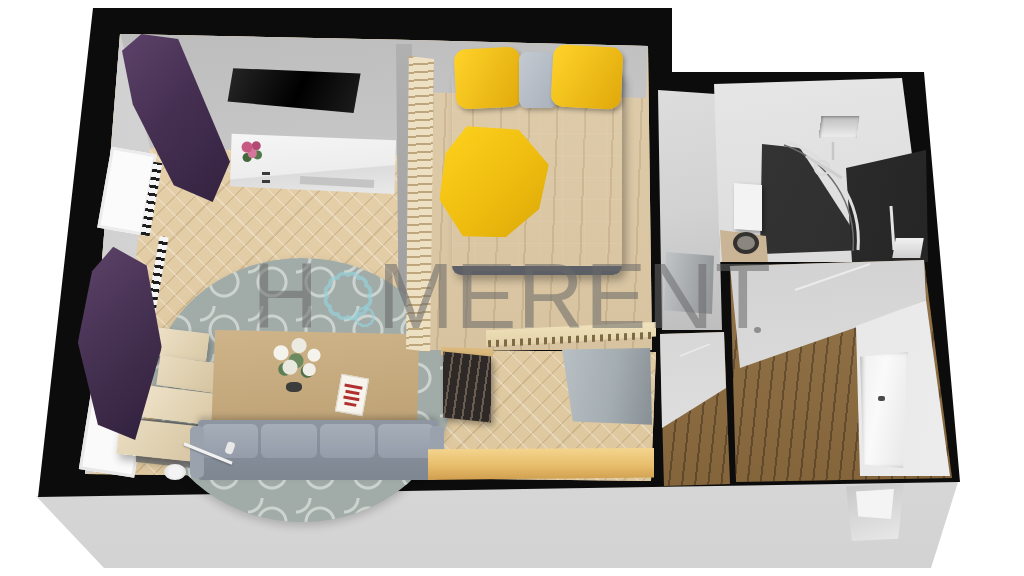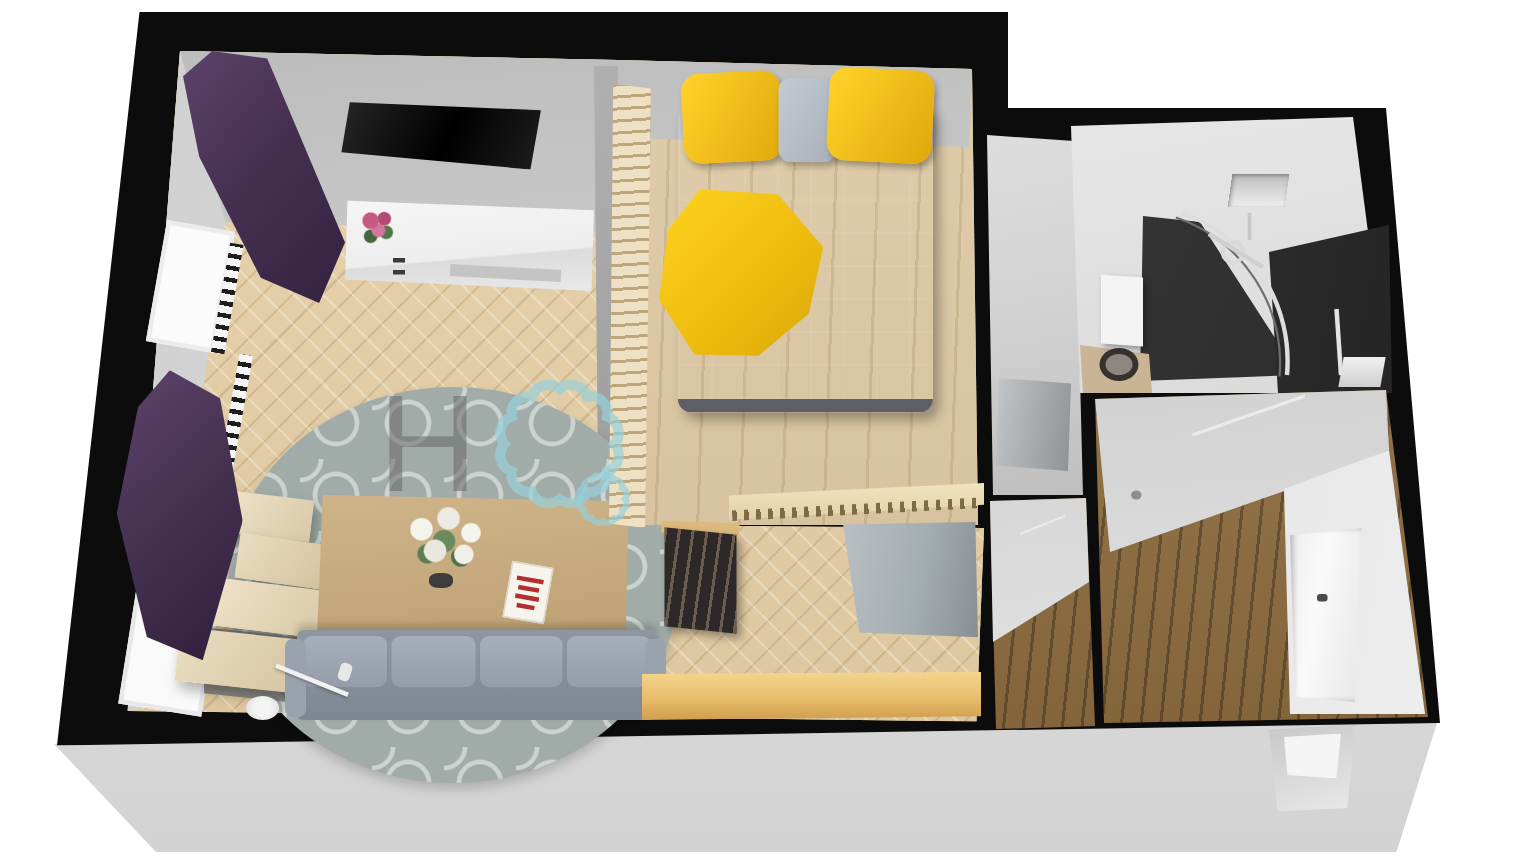--- a/index.html
+++ b/index.html
@@ -239,15 +239,16 @@
         <path stroke-width="7" d="M38 0 A12 12 0 0 1 32.9 19 A12 12 0 0 1 19 32.9 A12 12 0 0 1 0 38
           A12 12 0 0 1 -19 32.9 A12 12 0 0 1 -32.9 19 A12 12 0 0 1 -38 0
           A12 12 0 0 1 -32.9 -19 A12 12 0 0 1 -19 -32.9 A12 12 0 0 1 0 -38
           A12 12 0 0 1 19 -32.9 A12 12 0 0 1 32.9 -19 A12 12 0 0 1 38 0 Z"></path>
         <path stroke-width="11" transform="translate(30,38) scale(0.40)" d="M38 0 A12 12 0 0 1 32.9 19 A12 12 0 0 1 19 32.9 A12 12 0 0 1 0 38
           A12 12 0 0 1 -19 32.9 A12 12 0 0 1 -32.9 19 A12 12 0 0 1 -38 0
           A12 12 0 0 1 -32.9 -19 A12 12 0 0 1 -19 -32.9 A12 12 0 0 1 0 -38
           A12 12 0 0 1 19 -32.9 A12 12 0 0 1 32.9 -19 A12 12 0 0 1 38 0 Z"></path>
       </g>
     </svg>
+    <span>MERENT</span>
   </div>
 
 </div>
 
 </body></html>

